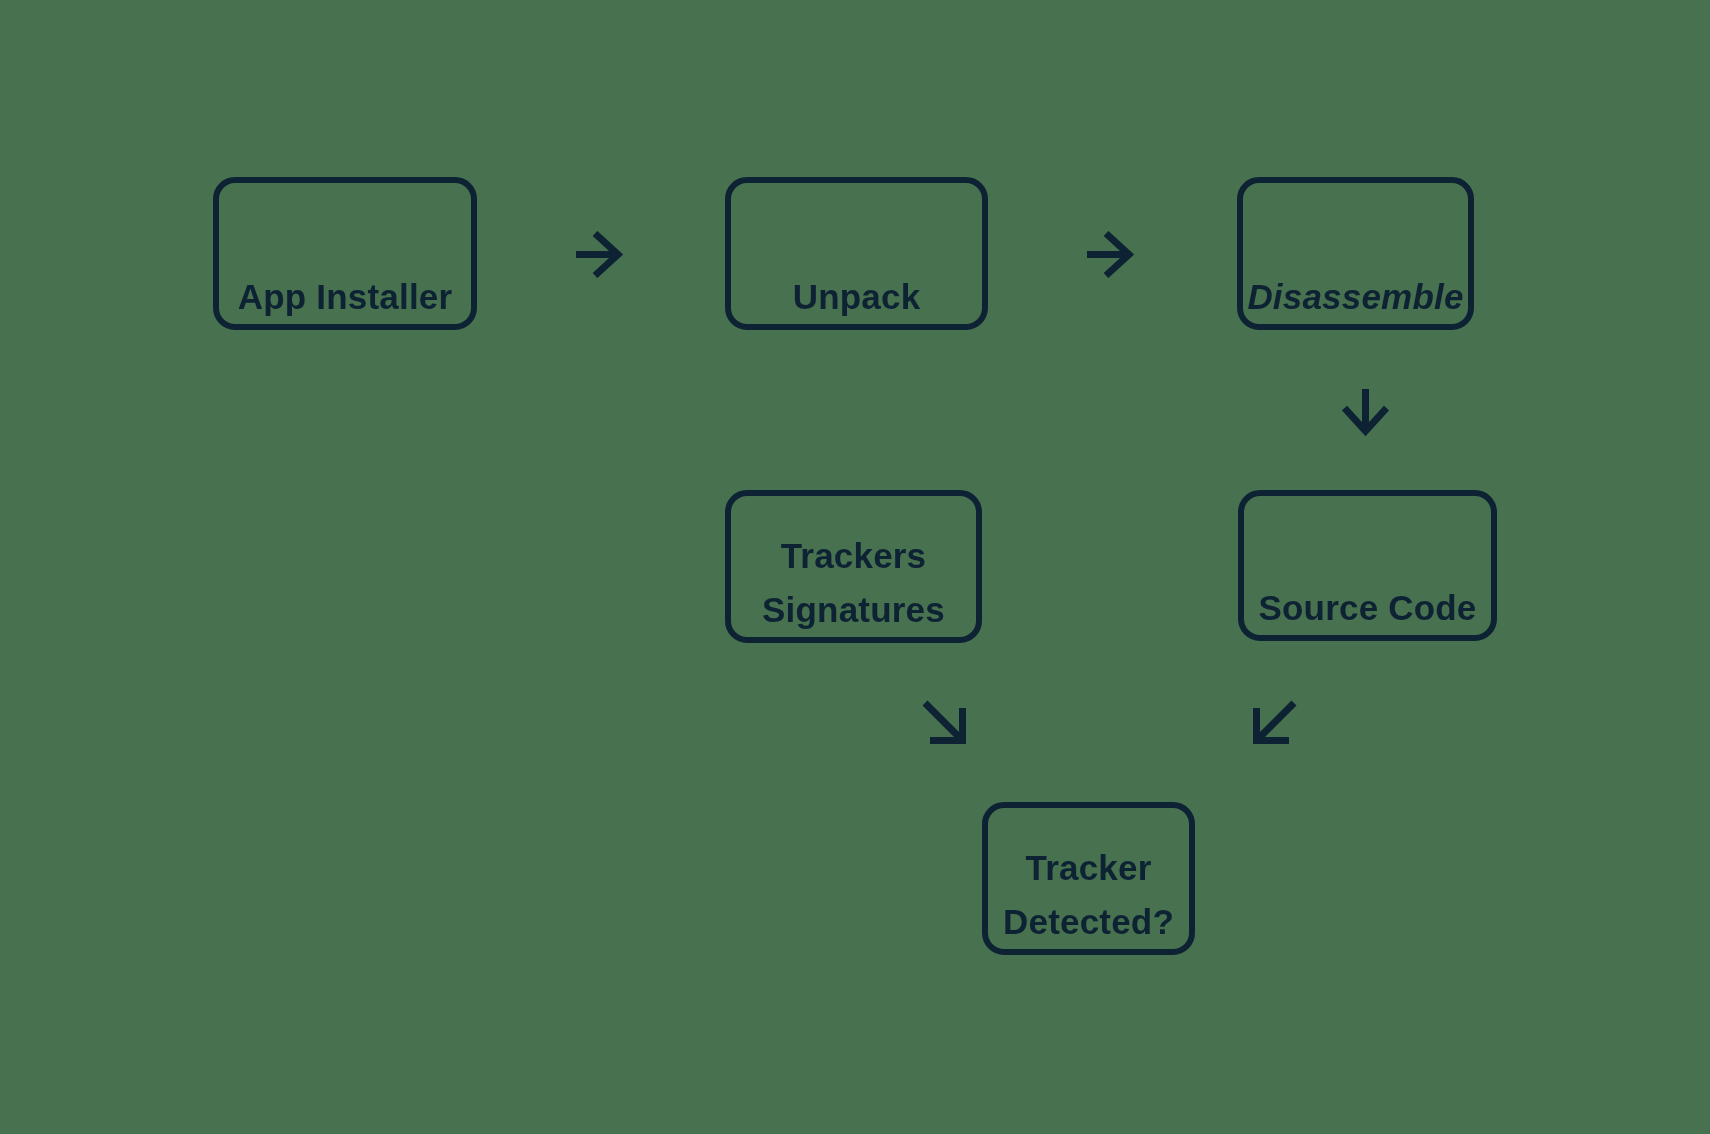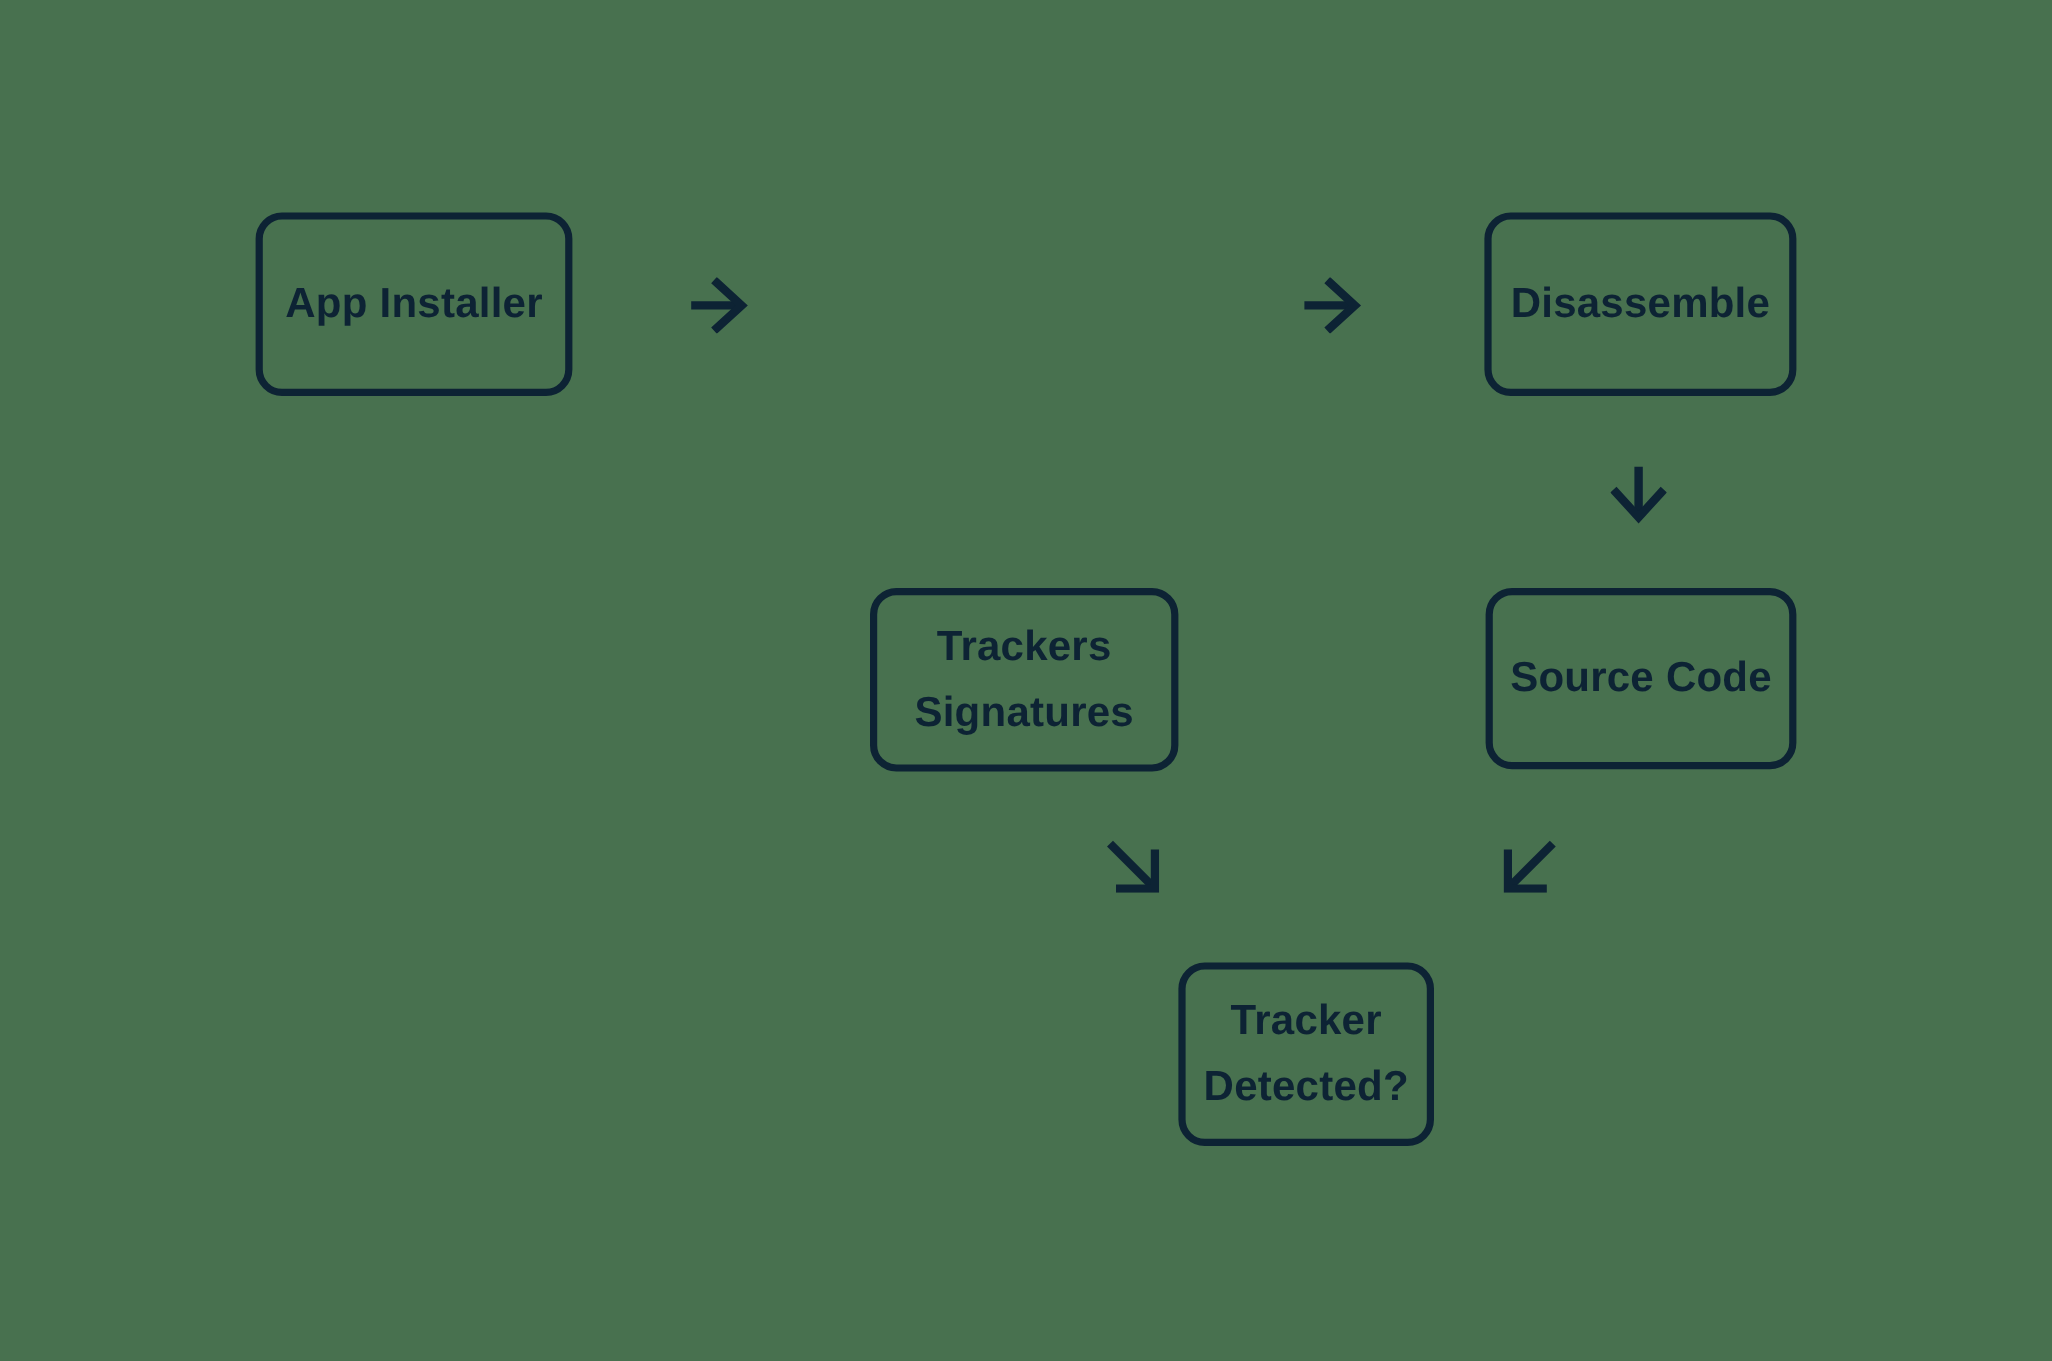--- a/index.html
+++ b/index.html
@@ -19,21 +19,21 @@
     height: 1134px;
     background: var(--background);
     overflow: hidden;
   }
   .node {
     position: absolute;
     border: 6px solid var(--ink);
     border-radius: 22px;
     background: transparent;
     display: flex;
-    align-items: center;
+    align-items: flex-end;
     justify-content: center;
     text-align: center;
   }
   .node-label {
     color: var(--ink);
     font-weight: 700;
     font-size: 35px;
     line-height: 1.55;
     white-space: pre-line;
     letter-spacing: 0.2px;
@@ -41,21 +41,21 @@
   .arrow {
     position: absolute;
     color: var(--ink);
     display: block;
   }
   .arrow svg { display: block; }
 
   
   #node-app-installer      { left: 213px;  top: 177px; width: 264px; height: 153px; }
   #node-unpack             { left: 725px;  top: 177px; width: 263px; height: 153px; }
-  #node-disassemble        { left: 1237px; top: 177px; width: 260px; height: 153px; }
+  #node-disassemble        { left: 1237px; top: 177px; width: 237px; height: 153px; font-style: italic; }
   #node-trackers-signatures{ left: 725px;  top: 490px; width: 257px; height: 153px; }
   #node-source-code        { left: 1238px; top: 490px; width: 259px; height: 151px; }
   #node-tracker-detected   { left: 982px;  top: 802px; width: 213px; height: 153px; }
 
   
   #arrow-1 { left: 574px;  top: 231px; }
   #arrow-2 { left: 1085px; top: 231px; }
   #arrow-3 { left: 1342px; top: 387px; }
   #arrow-4 { left: 922px;  top: 700px; }
   #arrow-5 { left: 1253px; top: 700px; }
@@ -69,20 +69,23 @@
     <span class="node-label">App Installer</span>
   </div>
 
   <span class="arrow" id="arrow-1">
     <svg width="50" height="47" viewBox="0 0 50 47" fill="none" stroke="currentColor" stroke-width="7">
       <path d="M2 23.5 H41"></path>
       <path d="M21 2.5 L44 23.5 L21 44.5"></path>
     </svg>
   </span>
 
+  <div class="node" id="node-unpack">
+    <span class="node-label">Unpack</span>
+  </div>
 
   <span class="arrow" id="arrow-2">
     <svg width="50" height="47" viewBox="0 0 50 47" fill="none" stroke="currentColor" stroke-width="7">
       <path d="M2 23.5 H41"></path>
       <path d="M21 2.5 L44 23.5 L21 44.5"></path>
     </svg>
   </span>
 
   <div class="node" id="node-disassemble">
     <span class="node-label">Disassemble</span>

